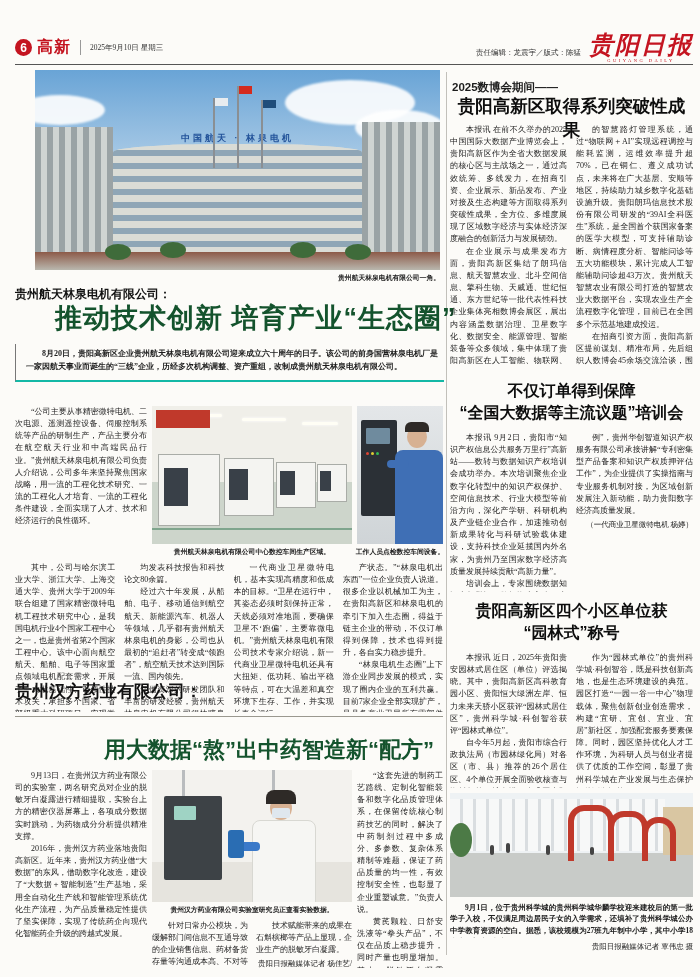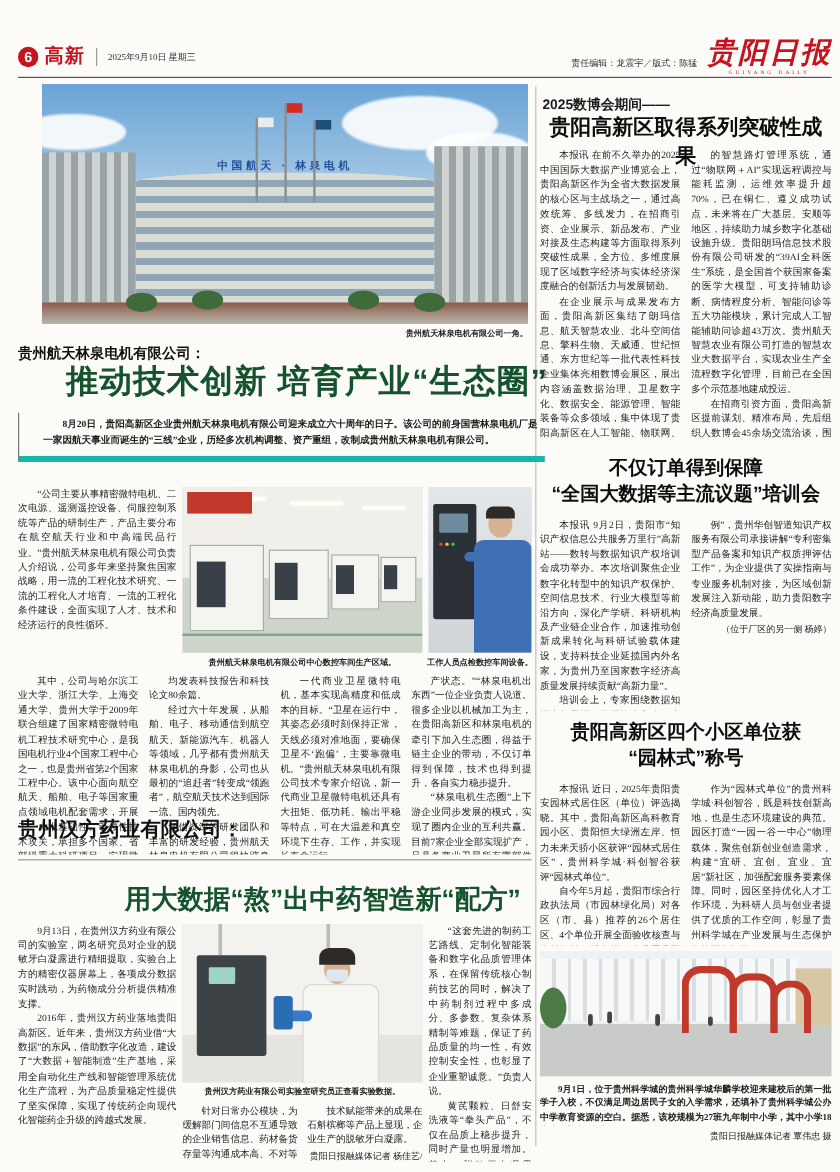--- a/index.html
+++ b/index.html
@@ -49,21 +49,21 @@
   .labbg{position:absolute;inset:0;background:linear-gradient(#f3f2ee 0 70%,#e6e4de 70% 100%);}
   .labtower{position:absolute;background:#3d4246;border-radius:2px;}
   .labscreen{position:absolute;background:#9fd3c4;border-radius:1px;}
   .schoolbg{position:absolute;inset:0;background:linear-gradient(#eef2f4 0 58%,#c8cbc8 58% 100%);}
   .schoolbld{position:absolute;left:0;top:6px;right:28px;height:52px;background:repeating-linear-gradient(90deg,#f7f8f8 0 10px,#d9dde0 10px 13px);}
   .arch{position:absolute;border:6px solid #c0392b;border-bottom:none;border-radius:16px 16px 0 0;}
   .tanwall{position:absolute;right:0;top:14px;width:30px;height:48px;background:#d9c6a2;}
   .ped{position:absolute;width:4px;height:10px;background:#444;border-radius:2px;}
   .rule{position:absolute;background:#9a988f;height:1px;}
   
-  .lead{position:absolute;left:15px;top:344px;width:412px;border-left:1px solid #777;border-bottom:5px solid #14b8a6;padding:4px 6px 6px 20px;font-size:8px;font-weight:600;line-height:1.62;text-align:justify;}
+  .lead{position:absolute;left:15px;top:344px;width:412px;border-left:1px solid #777;border-bottom:2px solid #14b8a6;padding:4px 6px 6px 10px;font-size:8px;font-weight:600;line-height:1.62;text-align:justify;}
   .lead p{margin:0;text-indent:2em;}
   .fourcol{position:absolute;left:15px;width:428px;display:flex;gap:9px;}
   .fourcol .col{flex:1;}
   .rk{font-family:"Liberation Sans",sans-serif;font-weight:bold;font-size:11.5px;}
   .rhl{font-family:"Liberation Sans",sans-serif;font-weight:900;text-align:center;color:#0d0d0d;}
   .twocol{position:absolute;left:450px;width:243px;display:flex;gap:9px;}
   .twocol .col{flex:1;}
 </style>
 </head>
 <body>
@@ -239,21 +239,21 @@
     <div>不仅订单得到保障</div>
     <div>“全国大数据等主流议题”培训会</div>
   </div>
   <div class="twocol" style="top:432px;height:160px;">
     <div class="col" style="height:160px;">
       <p>本报讯 9月2日，贵阳市“知识产权信息公共服务万里行”高新站——数转与数据知识产权培训会成功举办。本次培训聚焦企业数字化转型中的知识产权保护、空间信息技术、行业大模型等前沿方向，深化产学研、科研机构及产业链企业合作，加速推动创新成果转化与科研试验载体建设，支持科技企业延揽国内外名家，为贵州乃至国家数字经济高质量发展持续贡献“高新力量”。</p>
       <p>培训会上，专家围绕数据知识产权登记、数据资产入表、专利导航分析等内容展开分享，并介绍了数字化场景应用及典型案例和成功案例。在数据知识产权分享环节中，贵州数据宝公司数据资产研究院重点介绍了“数据知识产权行业应用及典型案</p>
     </div>
     <div class="col" style="height:160px;">
       <p>例”，贵州华创智道知识产权服务有限公司承接讲解“专利密集型产品备案和知识产权质押评估工作”，为企业提供了实操指南与专业服务机制对接，为区域创新发展注入新动能，助力贵阳数字经济高质量发展。</p>
-      <div class="byl">（位于厂区的另一侧 杨婷）</div>
+      <div class="byl">（一代商业卫星微特电机 杨婷）</div>
     </div>
   </div>
 
   <div class="rhl" style="position:absolute;left:450px;top:600px;width:243px;font-size:16px;line-height:1.35;">
     <div>贵阳高新区四个小区单位获</div>
     <div>“园林式”称号</div>
   </div>
   <div class="twocol" style="top:652px;height:136px;">
     <div class="col" style="height:136px;">
       <p>本报讯 近日，2025年贵阳贵安园林式居住区（单位）评选揭晓。其中，贵阳高新区高科教育园小区、贵阳恒大绿洲左岸、恒力未来天骄小区获评“园林式居住区”，贵州科学城·科创智谷获评“园林式单位”。</p>

